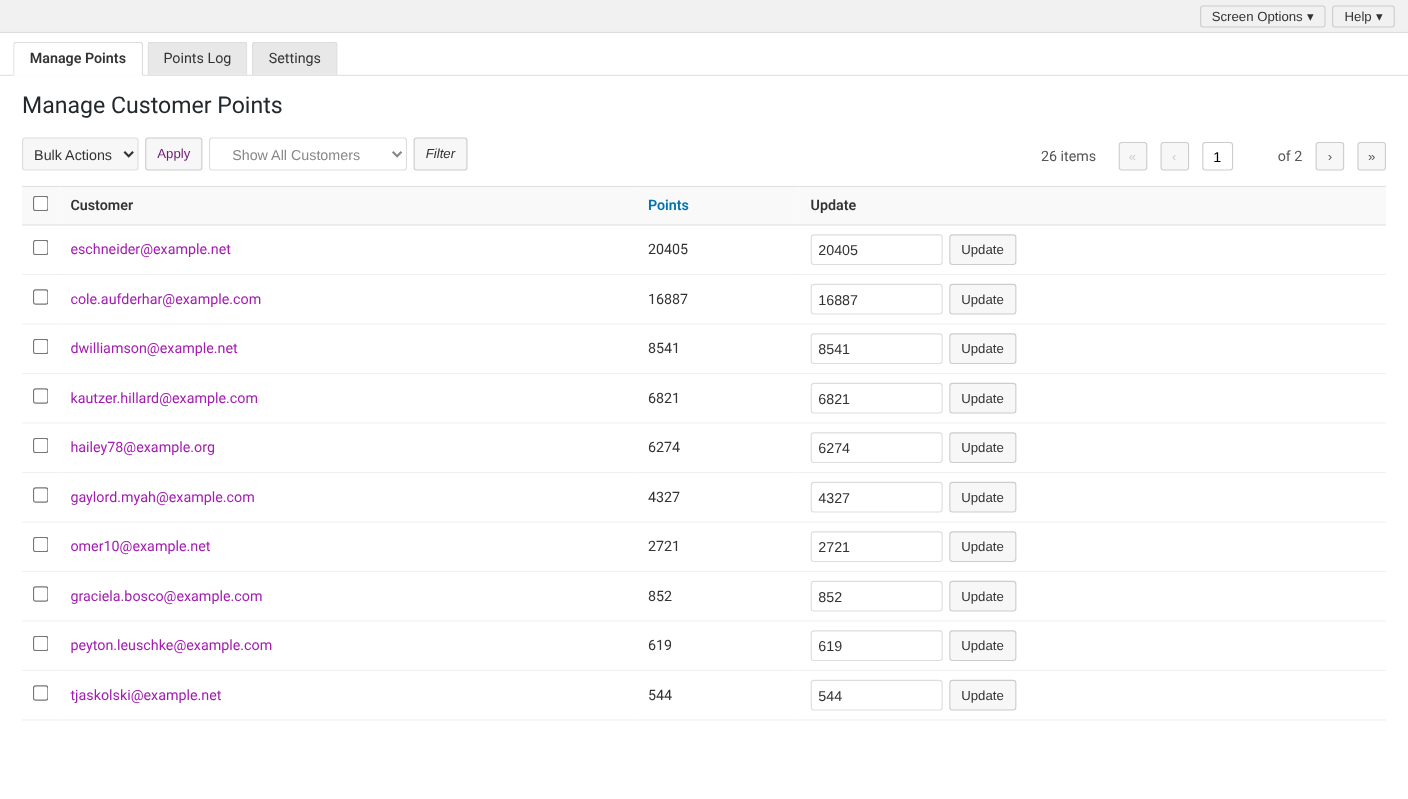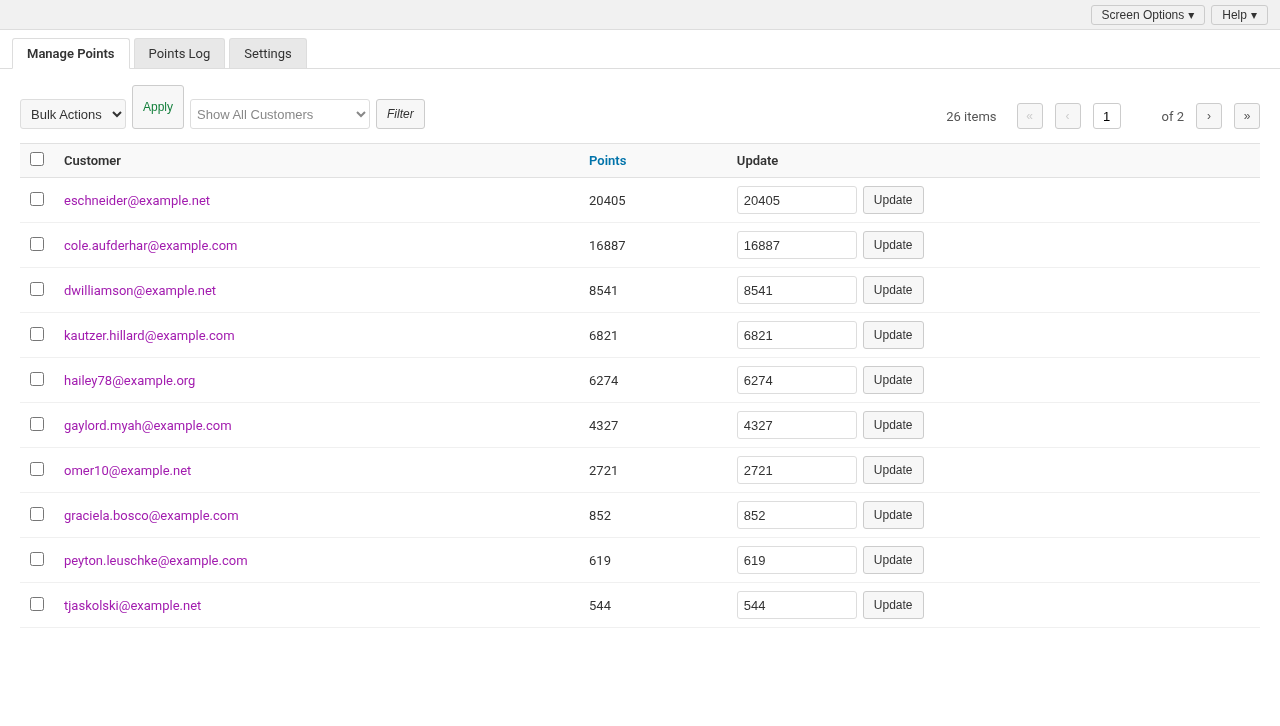--- a/index.html
+++ b/index.html
@@ -93,26 +93,26 @@
       cursor: pointer;
       height: 30px;
     }
     .apply-btn {
       padding: 4px 10px;
       border: 1px solid #ccc;
       border-radius: 3px;
       background: #f7f7f7;
       font-size: 12px;
       cursor: pointer;
-      height: 44px;
-      color: #15803d;
+      height: 30px;
+      color: #701a75;
     }
 
     .customers-select {
-      padding: 4px 2px;
+      padding: 4px 16px;
       border: 1px solid #ddd;
       border-radius: 3px;
       background: #fff;
       font-size: 13px;
       color: #888;
       cursor: pointer;
       height: 30px;
       min-width: 180px;
     }
     .filter-btn {
@@ -251,20 +251,21 @@
   </div>
 </div>
 
 <div class="tabs-bar">
   <a class="tab active">Manage Points</a>
   <a class="tab">Points Log</a>
   <a class="tab">Settings</a>
 </div>
 
 <div class="page-content">
+  <h1 class="page-title">Manage Customer Points</h1>
 
   <div class="toolbar">
     <select class="bulk-actions-select">
       <option>Bulk Actions</option>
     </select>
     <button class="apply-btn">Apply</button>
     <select class="customers-select">
       <option>Show All Customers</option>
     </select>
     <button class="filter-btn">Filter</button>

